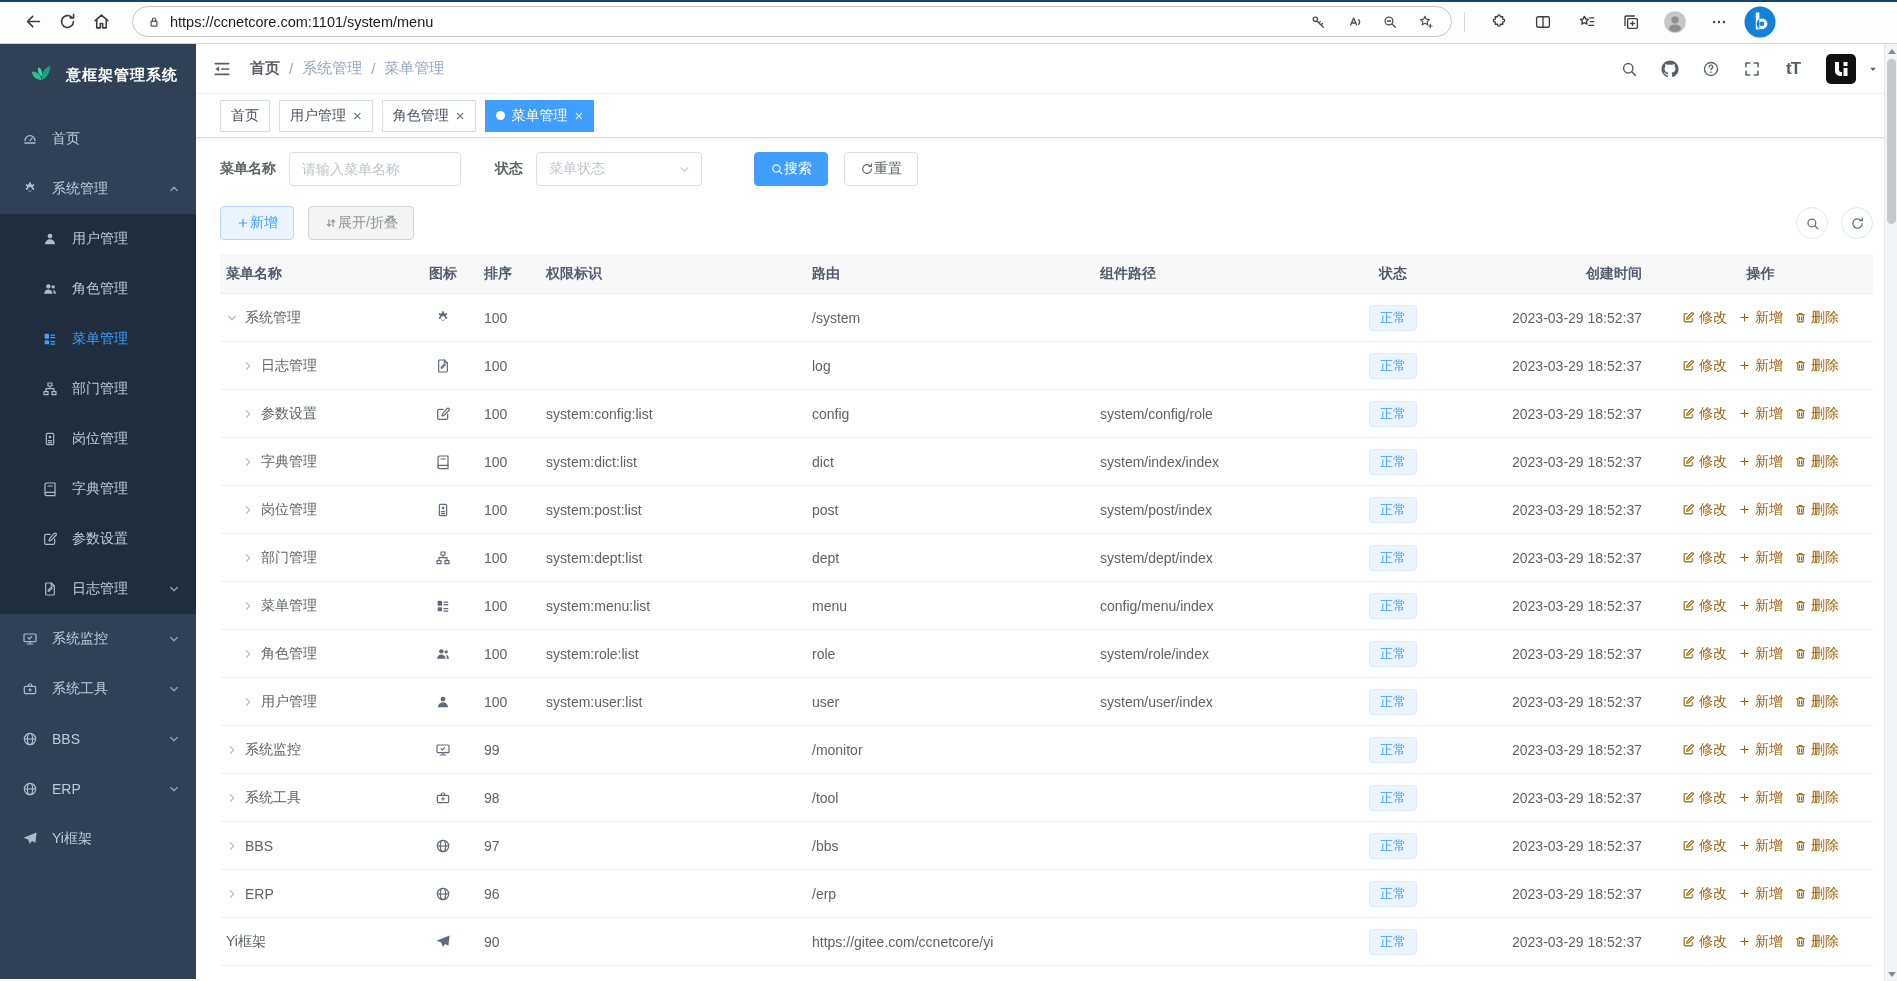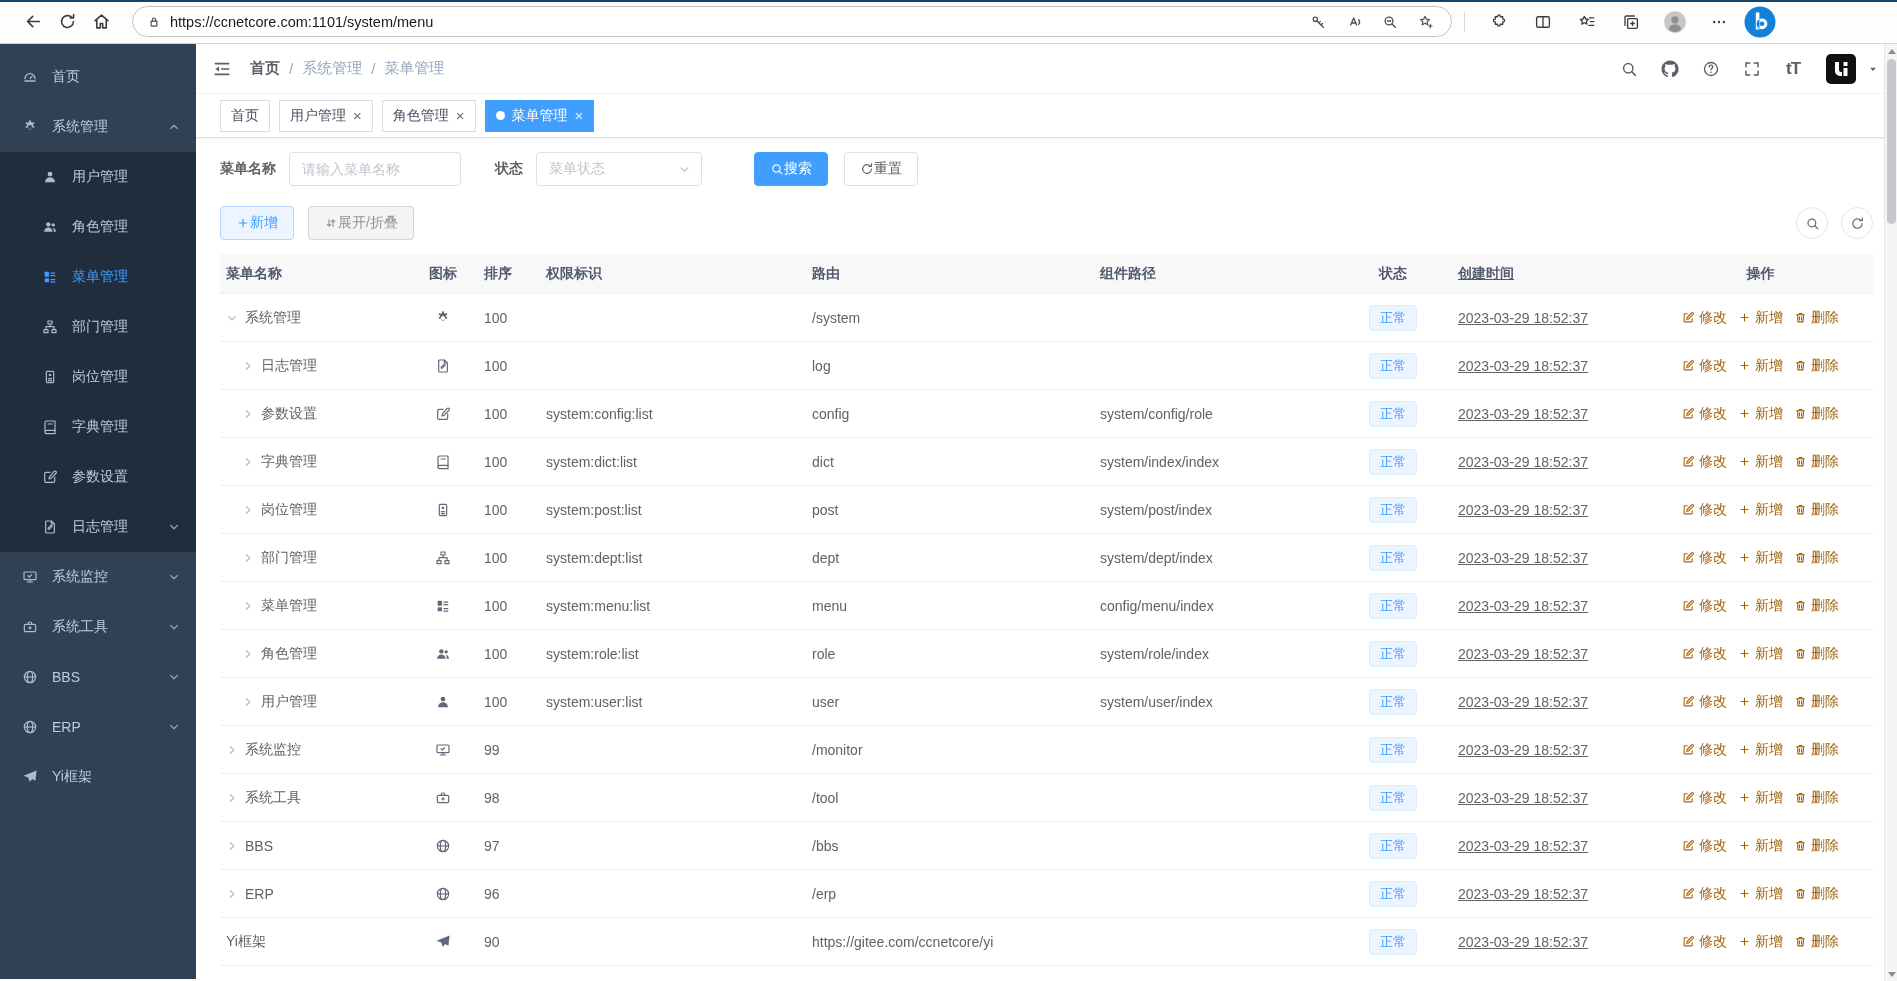--- a/index.html
+++ b/index.html
@@ -105,21 +105,21 @@
     color:#515a6e; font-weight:bold; border-bottom:1px solid #ebeef5; }
   .trow { display:flex; align-items:center; height:48px; border-bottom:1px solid #ebeef5; }
   .td,.th { padding:0 6px; white-space:nowrap; overflow:hidden; }
   .c-name { width:188px; display:flex; align-items:center; }
   .c-icon { width:70px; display:flex; justify-content:center; }
   .c-sort { width:62px; }
   .c-perm { width:266px; }
   .c-route { width:288px; }
   .c-comp { width:240px; }
   .c-status { width:118px; text-align:center; display:flex; justify-content:center; }
-  .c-time { width:196px; text-align:left;text-decoration:underline; }
+  .c-time { width:196px; text-align:right; }
   .c-ops { flex:1; display:flex; justify-content:center; gap:11px; }
   .rchev { color:#b4bccc; font-size:12px; display:flex; margin-right:7px; cursor:pointer; flex:0 0 auto; }
   .rchev.down { transform:rotate(90deg); }
   .c-name.lvl1 { padding-left:22px; }
   .ricon { font-size:16px; color:#5f6b7a; display:flex; }
   .tag-status { height:26px; line-height:24px; padding:0 10px; font-size:13px; border-radius:4px;
     background:#ecf5ff; border:1px solid #d9ecff; color:#409eff; }
   .op { display:inline-flex; align-items:center; gap:4px; color:#a16207; cursor:pointer; text-decoration:none; }
   .op .svgi { font-size:13px; }
 
@@ -386,20 +386,26 @@
         <use href="#i-dots"></use>
       </svg>
     </span>
   <span class="bing"><svg>
         <use href="#i-bing"></use>
       </svg></span>
 </div>
 
 <div class="app">
   <aside class="sidebar">
+    <div class="logo">
+      <svg class="logo-ic">
+          <use href="#i-leaf"></use>
+        </svg>
+      <span class="logo-title">意框架管理系统</span>
+    </div>
     <nav class="menu">
 
         <div class="m-item">
           <span class="m-ic">
             <svg class="svgi" aria-hidden="true">
               <use href="#i-dash"></use>
             </svg>
           </span>
           <span>首页</span>
 

